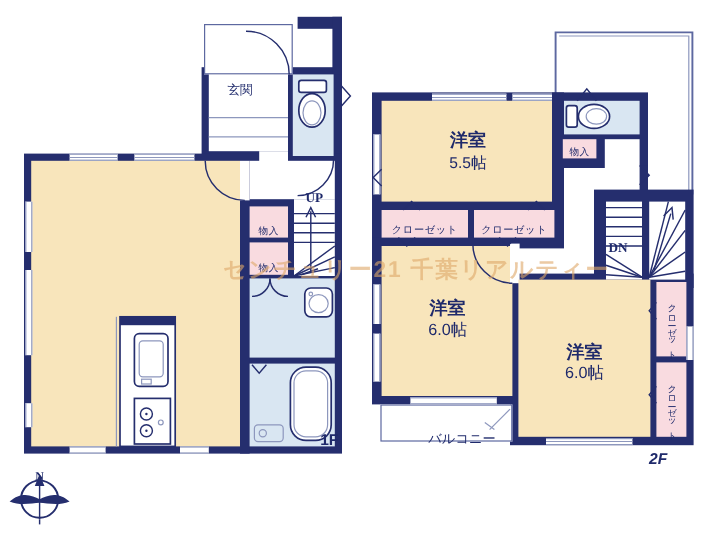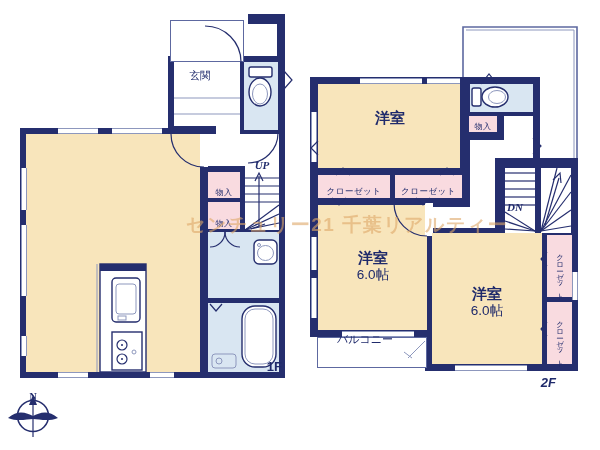--- a/index.html
+++ b/index.html
@@ -16,21 +16,21 @@
   .blue{background:var(--blue);}
   .white{background:#fff;}
   .thinbox{background:#fff;border:1.5px solid var(--roofline);box-sizing:border-box;}
   .winh{position:absolute;background:#fff;border-top:1px solid var(--thin);border-bottom:1px solid var(--thin);
         box-sizing:border-box;background-image:linear-gradient(to bottom,transparent 0 45%,var(--thin) 45% 58%,transparent 58%);}
   .winv{position:absolute;background:#fff;border-left:1px solid var(--thin);border-right:1px solid var(--thin);
         box-sizing:border-box;background-image:linear-gradient(to right,transparent 0 45%,var(--thin) 45% 58%,transparent 58%);}
   .lbl{position:absolute;color:var(--txt);text-align:center;white-space:nowrap;line-height:1.1;}
   .pink span{color:var(--txt);font-size:8.5px;letter-spacing:.5px;}
   .vert span{writing-mode:vertical-rl;letter-spacing:1px;}
-  .serif{font-family:"Liberation Serif","DejaVu Serif",serif;font-style:italic;font-weight:bold;}
+  .serif{font-family:"Liberation Serif","DejaVu Serif",serif;font-weight:bold;}
   svg{position:absolute;left:0;top:0;pointer-events:none;}
   svg .ln2{stroke:var(--wall);stroke-width:1.2;fill:none;}
   svg .thin{stroke:var(--thin);stroke-width:1;fill:none;}
   svg .wfix{stroke:var(--wall);stroke-width:1.4;fill:#fff;}
   svg .navyfill{fill:var(--wall);stroke:none;}
   svg .roof{stroke:var(--roofline);stroke-width:1.6;fill:none;}
   .watermark{position:absolute;color:var(--wm);opacity:.6;font-size:19px;font-weight:bold;
              letter-spacing:1.5px;white-space:nowrap;}
   .floorlbl{position:absolute;color:var(--txt);font-size:13px;font-weight:bold;width:32px;text-align:right;}
 </style>
@@ -238,22 +238,23 @@
       <line class="ln2" x1="31" y1="45" x2="31" y2="49"></line>
       <text x="31" y="12" text-anchor="middle" style="fill:var(--txt);font-size:10px;font-weight:bold;font-family:'Liberation Serif','DejaVu Serif',serif;">N</text>
     </g>
   </svg>
 
   <div class="lbl" style="left:174px;top:70px;width:52px;font-size:10.5px;">玄関</div>
   <div class="lbl serif" style="left:245px;top:159px;width:34px;font-size:11px;">UP</div>
   <div class="floorlbl" style="left:250px;top:359px;">1F</div>
 
   <div class="lbl" style="left:328px;top:110px;width:124px;font-size:15px;font-weight:bold;">洋室</div>
+  <div class="lbl" style="left:328px;top:129px;width:124px;font-size:13px;">5.5帖</div>
   <div class="lbl serif" style="left:498px;top:161px;width:34px;font-size:11px;margin-top:40px;">DN</div>
   <div class="lbl" style="left:312px;top:250px;width:122px;font-size:15px;font-weight:bold;">洋室</div>
   <div class="lbl" style="left:312px;top:268px;width:122px;font-size:13.5px;">6.0帖</div>
   <div class="lbl" style="left:427px;top:286px;width:120px;font-size:15px;font-weight:bold;">洋室</div>
   <div class="lbl" style="left:427px;top:304px;width:120px;font-size:13.5px;">6.0帖</div>
-  <div class="lbl" style="left:317px;top:333px;width:96px;font-size:11px;">バルコニー</div>
+  <div class="lbl" style="left:317px;top:360px;width:96px;font-size:11px;text-align:right;">バルコニー</div>
   <div class="floorlbl" style="left:524px;top:375px;font-style:italic;">2F</div>
 
   <div class="watermark" style="left:186px;top:212px;">センチュリー21 千葉リアルティー</div>
 </div>
 
 </body></html>

